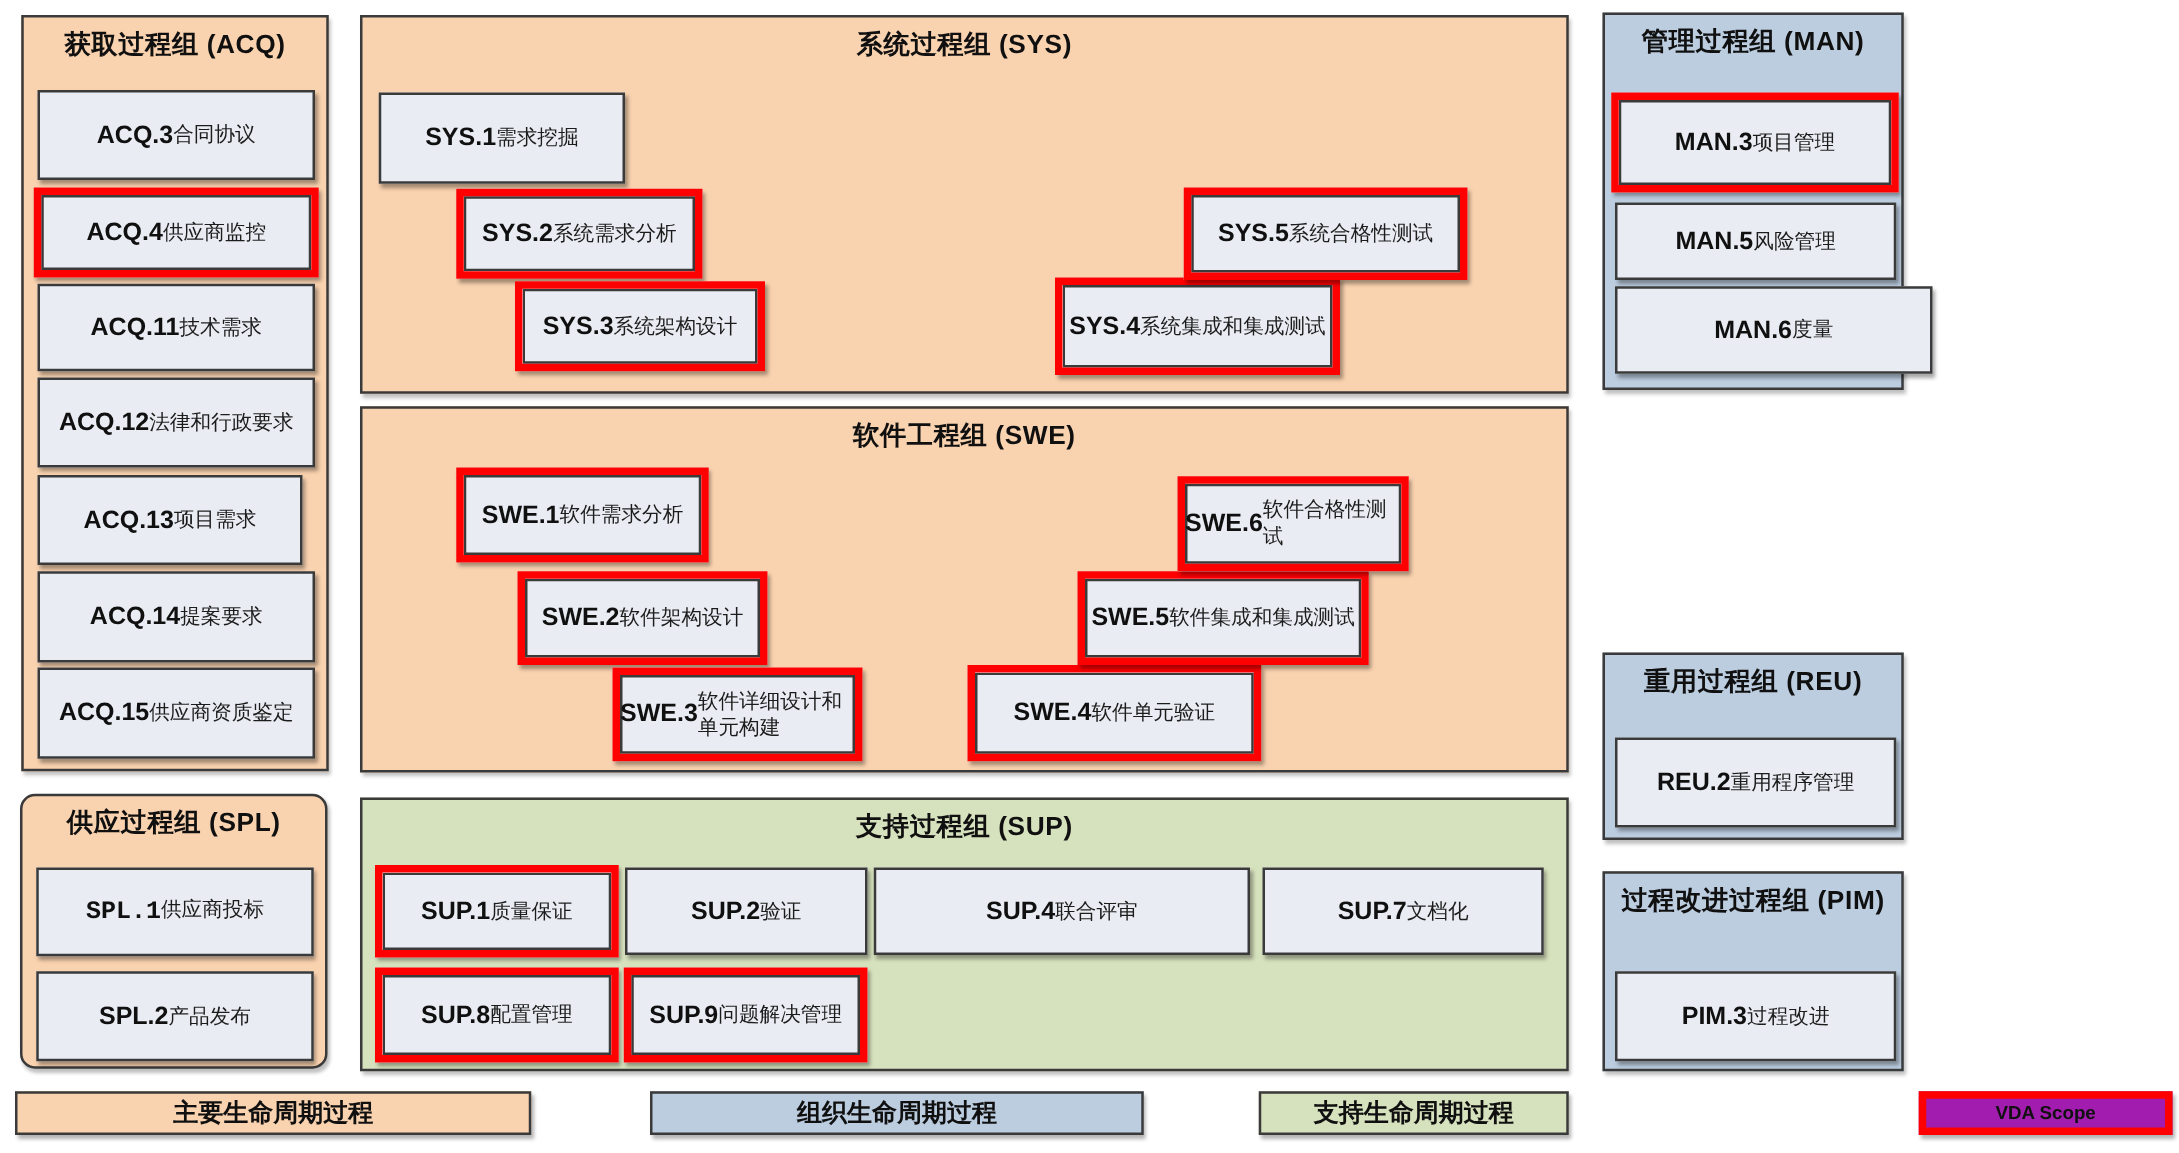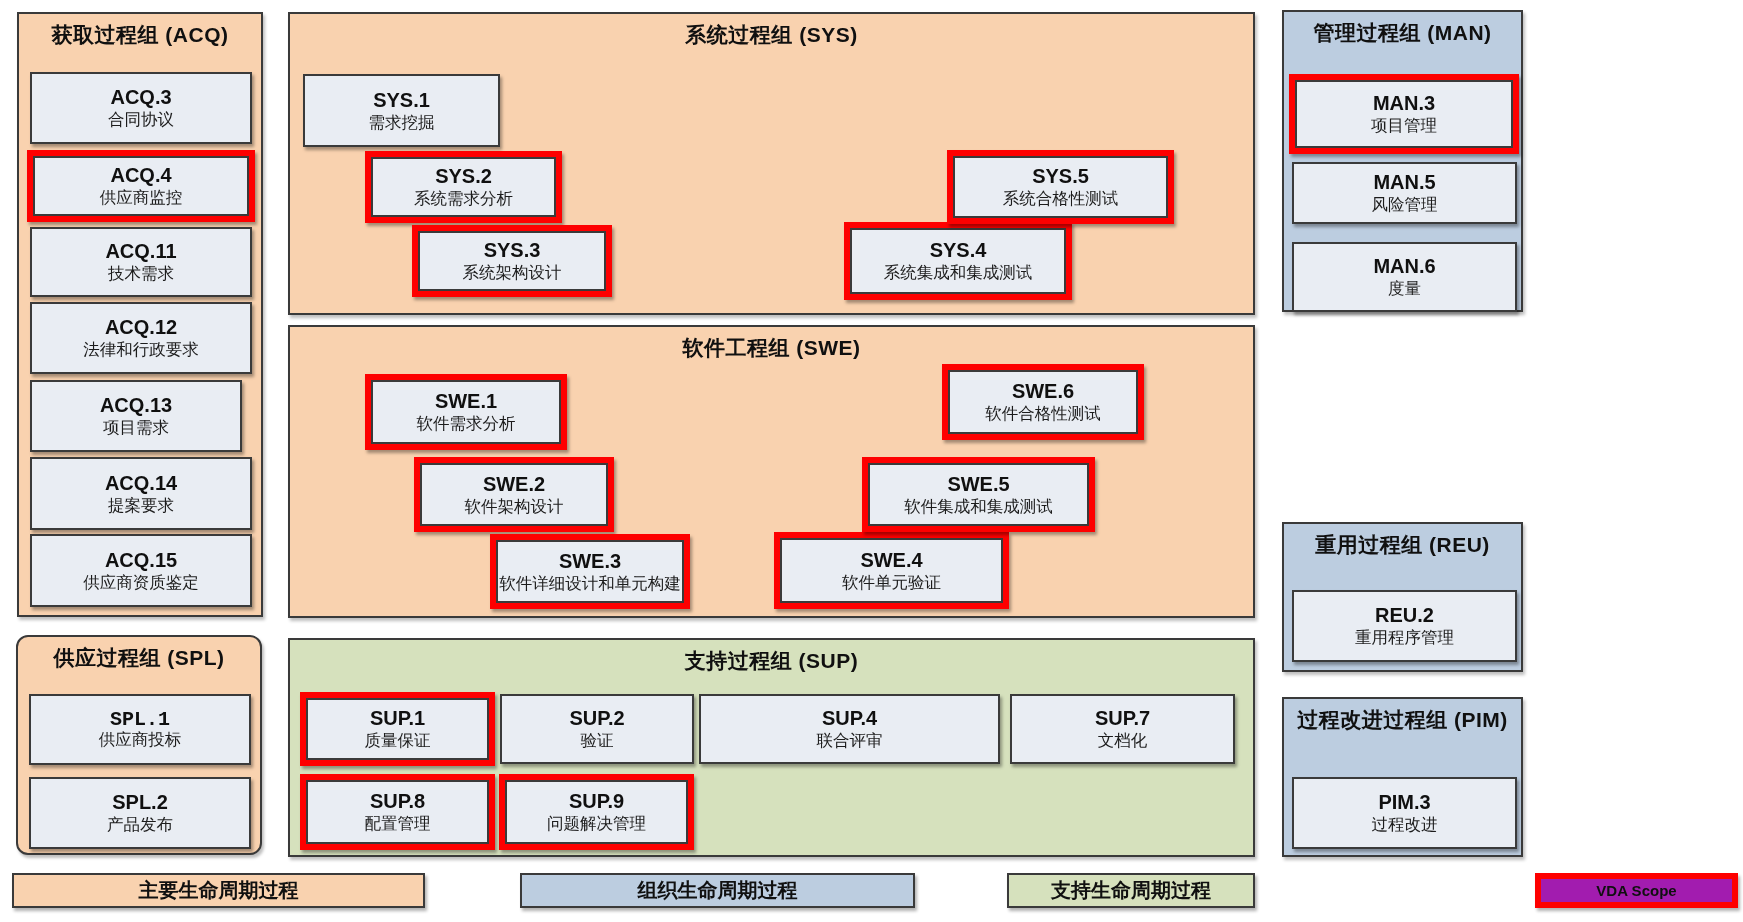--- a/index.html
+++ b/index.html
@@ -17,21 +17,21 @@
   .org{background:var(--organizational-bg,#BCCDE0);}
   .support{background:var(--supporting-bg,#D6E1BD);}
   .gtitle{
     text-align:center;font-weight:bold;font-size:21px;
     padding-top:7px;letter-spacing:0.5px;color:#101010;
   }
   .pbox{
     position:absolute;box-sizing:border-box;
     background:var(--box-fill,#E9EDF3);
     border:2px solid #3a3a3a;
-    display:flex;flex-direction:column;align-items:center;justify-content:center;
+    display:flex;align-items:center;justify-content:center;
     text-align:left;box-shadow:2px 3px 3px rgba(0,0,0,0.35);
   }
   .pbox.vda{
     border:6px solid var(--vda-border,#FE0000);
     box-shadow:inset 0 0 0 2px #3a3a3a,2px 3px 3px rgba(0,0,0,0.35);
   }
   .pcode{font-weight:bold;font-size:20px;line-height:1.15;color:#101010;}
   .pname{font-size:16.5px;line-height:1.25;color:#1c1c1c;}
 
   
@@ -61,37 +61,37 @@
   .b-sys1{left:13px;top:60px;width:197px;height:73px;}
   .b-sys2{left:75px;top:137px;width:197px;height:72px;}
   .b-sys3{left:122px;top:211px;width:200px;height:72px;}
   .b-sys5{left:657px;top:136px;width:227px;height:74px;}
   .b-sys4{left:554px;top:208px;width:228px;height:78px;}
 
   
   .b-swe1{left:75px;top:47px;width:202px;height:76px;}
   .b-swe2{left:124px;top:130px;width:200px;height:75px;}
   .b-swe3{left:200px;top:207px;width:200px;height:75px;}
-  .b-swe6{left:652px;top:37px;width:202px;height:76px;}
+  .b-swe6{left:652px;top:54px;width:185px;height:76px;}
   .b-swe5{left:572px;top:130px;width:233px;height:75px;}
   .b-swe4{left:484px;top:205px;width:235px;height:77px;}
 
   
   .b-sup1{left:10px;top:52px;width:195px;height:74px;}
   .b-sup2{left:210px;top:54px;width:194px;height:70px;}
   .b-sup4{left:409px;top:54px;width:301px;height:70px;}
   .b-sup7{left:720px;top:54px;width:225px;height:70px;}
   .b-sup8{left:10px;top:134px;width:195px;height:76px;}
   .b-sup9{left:209px;top:134px;width:195px;height:76px;}
   .b-sup10{left:409px;top:134px;width:310px;height:76px;}
 
   
   .b-man3{left:5px;top:62px;width:230px;height:80px;}
   .b-man5{left:8px;top:150px;width:225px;height:62px;}
-  .b-man6{left:8px;top:230px;width:225px;height:70px;}
+  .b-man6{left:8px;top:217px;width:254px;height:70px;}
   .b-reu2{left:8px;top:66px;width:225px;height:72px;}
   .b-pim3{left:8px;top:78px;width:225px;height:72px;}
 
   
   .legend{
     position:absolute;top:873px;height:35px;box-sizing:border-box;
     border:2px solid #3a3a3a;display:flex;align-items:center;justify-content:center;
     font-weight:bold;font-size:20px;box-shadow:2px 3px 3px rgba(0,0,0,0.3);color:#101010;
   }
   .l-primary{left:12px;width:413px;}

